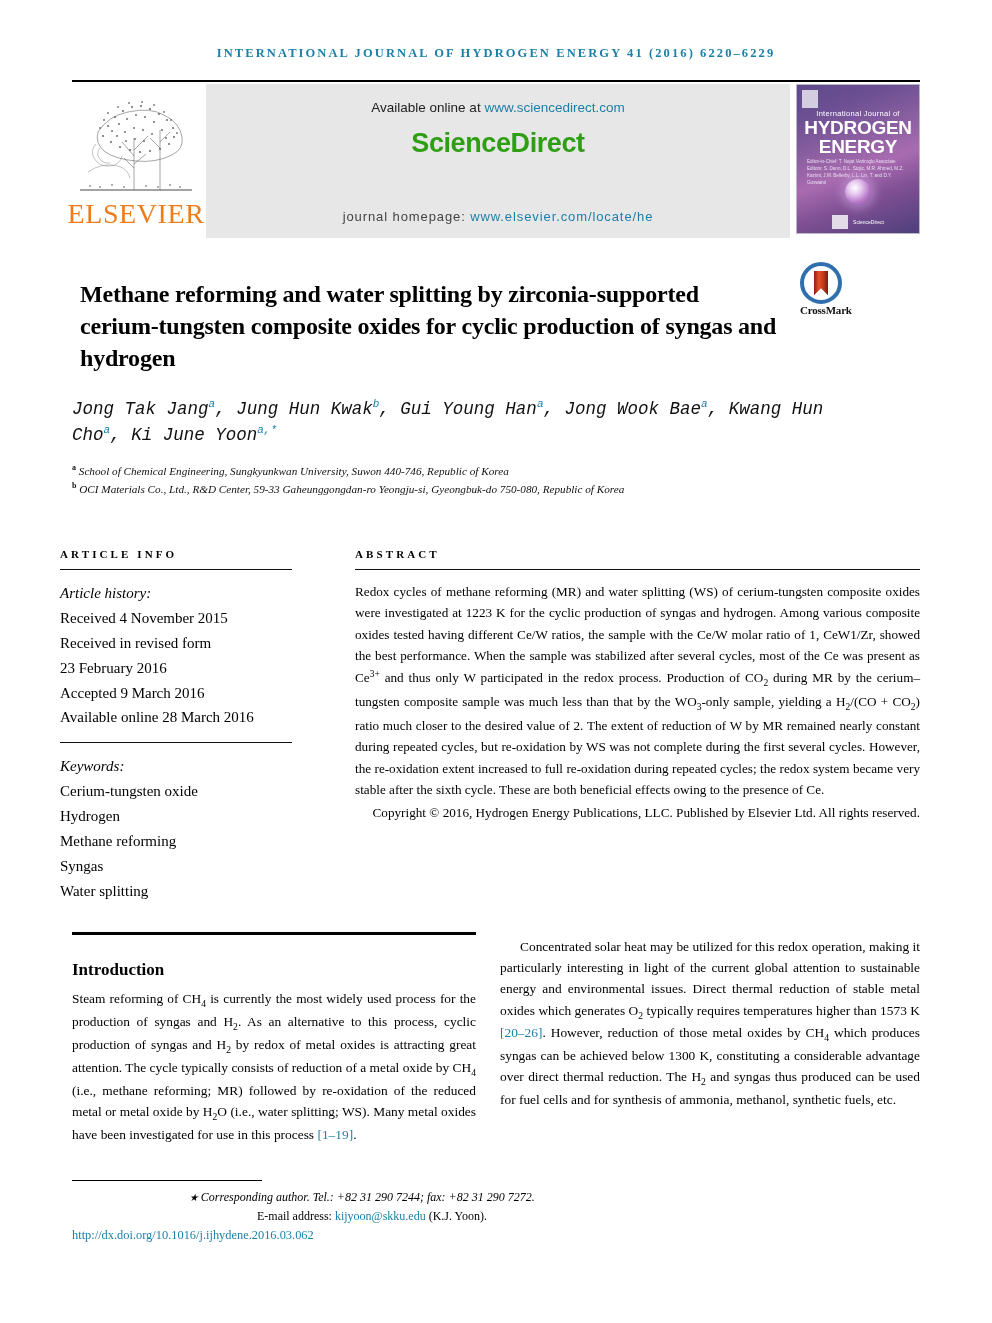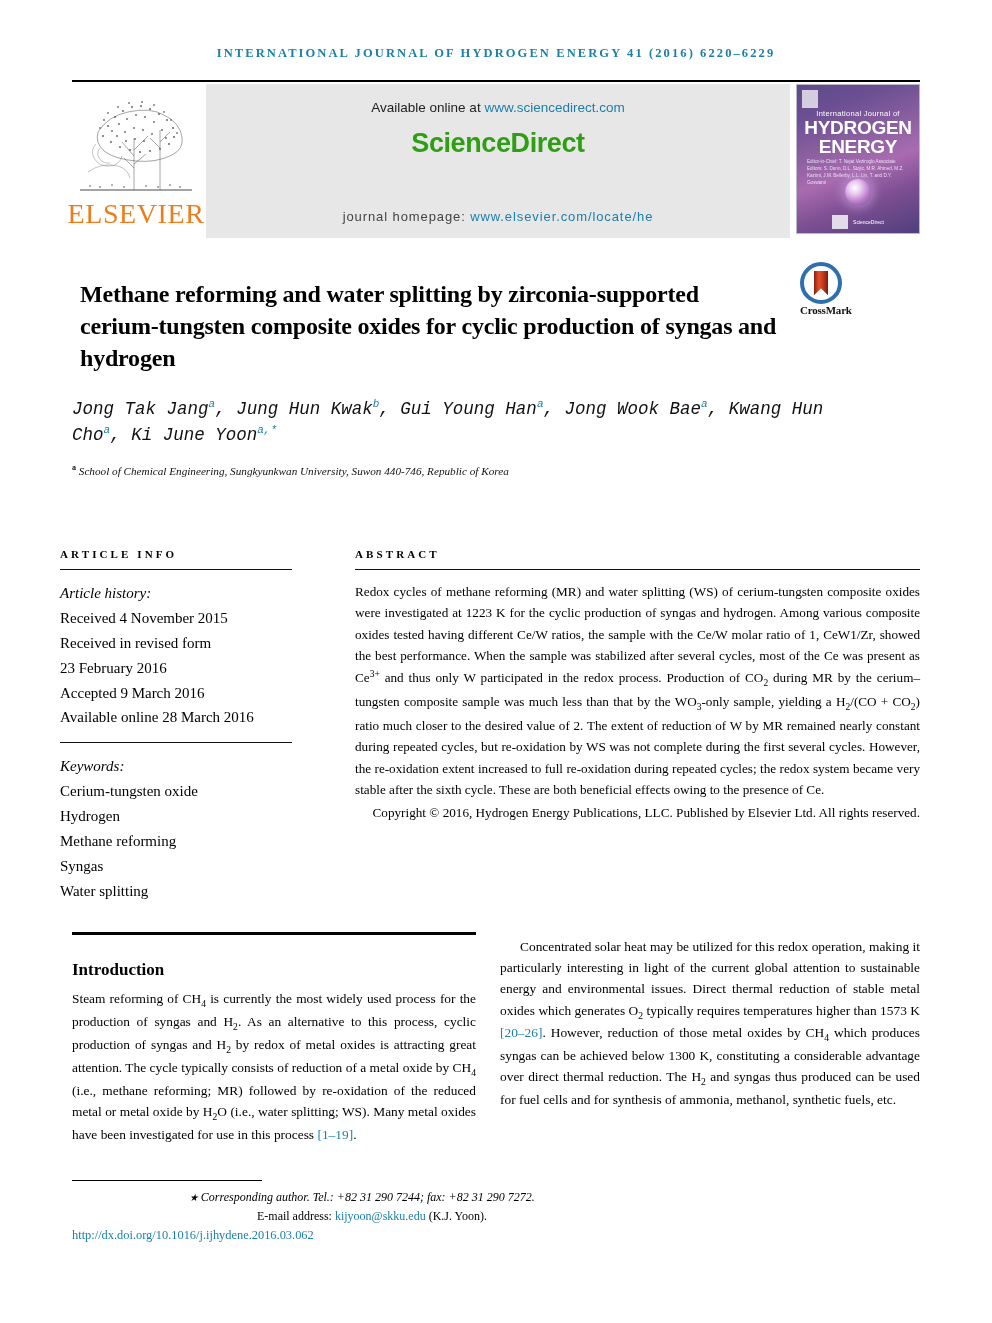--- a/index.html
+++ b/index.html
@@ -342,20 +342,21 @@
     <span><span>Jong Tak Jang</span><sup>a</sup><span>,</span></span>
     <span><span>Jung Hun Kwak</span><sup>b</sup><span>,</span></span>
     <span><span>Gui Young Han</span><sup>a</sup><span>,</span></span>
     <span><span>Jong Wook Bae</span><sup>a</sup><span>,</span></span>
     <span><span>Kwang Hun Cho</span><sup>a</sup><span>,</span></span>
     <span><span>Ki June Yoon</span><sup>a,*</sup></span>
   </div>
 
   <div class="affils">
     <div><sup>a</sup> <span>School of Chemical Engineering, Sungkyunkwan University, Suwon 440-746, Republic of Korea</span></div>
+    <div><sup>b</sup> <span>OCI Materials Co., Ltd., R&amp;D Center, 59-33 Gaheunggongdan-ro Yeongju-si, Gyeongbuk-do 750-080, Republic of Korea</span></div>
   </div>
 
   <div class="info-col">
     <div class="colhead">ARTICLE INFO</div>
     <div class="hr-thin"></div>
     <div class="info-body">
       <div class="ital">Article history:</div>
       <div>Received 4 November 2015</div>
       <div>Received in revised form</div>
       <div>23 February 2016</div>

